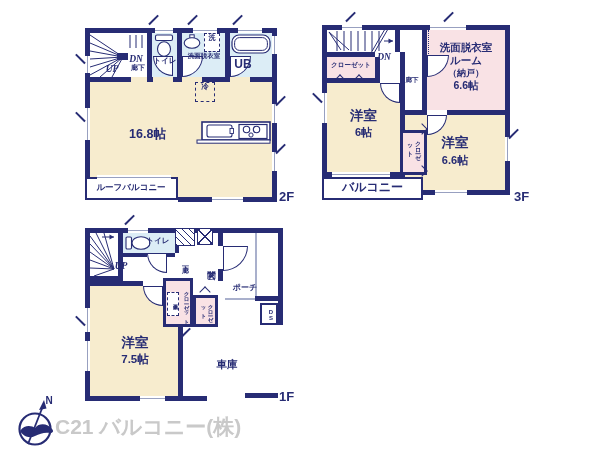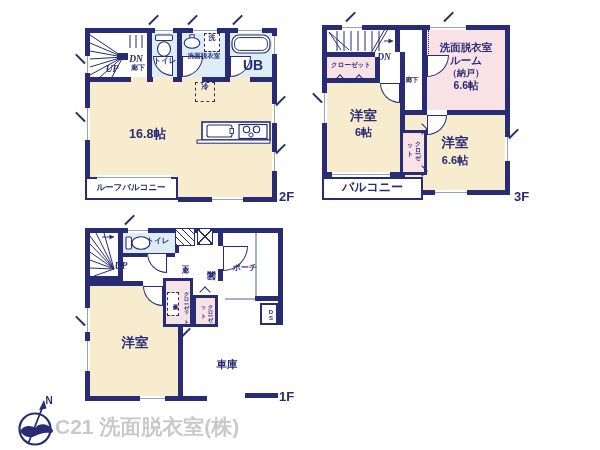--- a/index.html
+++ b/index.html
@@ -119,21 +119,21 @@
       <circle cx="51.5" cy="9.5" r="3.2" fill="none" stroke="#272c74" stroke-width="1.1"></circle>
       <circle cx="61.5" cy="9.5" r="3.2" fill="none" stroke="#272c74" stroke-width="1.1"></circle>
       <circle cx="56" cy="15" r="2.1" fill="none" stroke="#272c74" stroke-width="1"></circle>
     </svg>
 
     <div class="lbl it" style="left:14px;top:36px;width:26px;font-size:9.5px">UP</div>
     <div class="lbl it" style="left:40px;top:26px;width:22px;font-size:9.5px">DN</div>
     <div class="lbl" style="left:40px;top:36px;width:26px;font-size:7px">廊下</div>
     <div class="lbl" style="left:63px;top:29px;width:34px;font-size:7.5px">トイレ</div>
     <div class="lbl" style="left:95px;top:24px;width:48px;font-size:6.5px">洗面脱衣室</div>
-    <div class="lbl" style="left:154px;top:30px;width:28px;font-size:14px">UB</div>
+    <div class="lbl" style="left:144px;top:30px;width:28px;font-size:12px">UB</div>
     <div class="lbl" style="left:25px;top:99px;width:75px;font-size:12.5px">16.8帖</div>
     <div class="lbl" style="left:2px;top:155px;width:88px;font-size:8.5px">ルーフバルコニー</div>
 
     <div class="tick tm45" style="left:62px;top:-9px"></div>
     <div class="tick tm45" style="left:101px;top:-9px"></div>
     <div class="tick tm45" style="left:146px;top:-9px"></div>
     <div class="tick t45" style="left:-11px;top:30px"></div>
     <div class="tick t45" style="left:-11px;top:88px"></div>
     <div class="tick tm45" style="left:189px;top:72px"></div>
     <div class="tick tm45" style="left:189px;top:120px"></div>
@@ -279,39 +279,40 @@
 
     <div class="dash" style="left:82px;top:64px;width:12px;height:24px"></div>
     <div class="lbl vt" style="left:83px;top:66px;width:10px;height:13px;font-size:4.5px;line-height:5.5px;font-weight:bold">床下収納</div>
 
     <div class="chev" style="left:116px;top:60px"></div>
 
     <div class="lbl it" style="left:24px;top:33px;width:24px;font-size:9.5px">UP</div>
     <div class="lbl" style="left:54px;top:9px;width:38px;font-size:7.5px">トイレ</div>
     <div class="lbl vt" style="left:94px;top:22px;width:10px;height:20px;font-size:7px">廊下</div>
     <div class="lbl vt" style="left:119px;top:24px;width:12px;height:24px;font-size:8.5px">玄関</div>
-    <div class="lbl" style="left:142px;top:36px;width:36px;font-size:8px">ポーチ</div>
+    <div class="lbl" style="left:142px;top:56px;width:36px;font-size:8px">ポーチ</div>
     <div class="lbl vt" style="left:96px;top:55px;width:9px;height:42px;font-size:5.5px;letter-spacing:0.5px">クローゼット</div>
     <div class="lbl vt" style="left:112px;top:71px;width:17px;height:20px;font-size:5.5px;line-height:7px">クローゼット</div>
     <div class="lbl vt" style="left:179px;top:78px;width:10px;height:17px;font-size:6px">DS</div>
     <div class="lbl" style="left:6px;top:107px;width:88px;font-size:13.5px">洋室</div>
+    <div class="lbl" style="left:6px;top:125px;width:88px;font-size:11.5px">7.5帖</div>
     <div class="lbl" style="left:118px;top:131px;width:48px;font-size:10.5px">車庫</div>
 
     <div class="tick tm45" style="left:38px;top:-9px"></div>
     <div class="tick t45" style="left:-11px;top:92px"></div>
     <div class="tick tm45" style="left:94px;top:104px"></div>
   </div>
 
   <div class="pagelbl" style="left:279px;top:189px">2F</div>
   <div class="pagelbl" style="left:514px;top:189px">3F</div>
   <div class="pagelbl" style="left:279px;top:389px">1F</div>
 
   <svg style="left:12px;top:392px" width="64" height="60" viewBox="0 0 64 60">
     <circle cx="23" cy="37" r="15.5" fill="none" stroke="#272c74" stroke-width="2.2"></circle>
     <path d="M8,39 C13,32 20,34 23,36 C28,30 36,32 40,37 C42,39 41,41 38,41 C32,40 28,42 23,44 C17,47 11,44 8,39 Z" fill="#272c74"></path>
     <line x1="16" y1="52" x2="31" y2="14" stroke="#272c74" stroke-width="1.8"></line>
     <polygon points="32,8 27,18 34.5,16.5" fill="#272c74"></polygon>
   </svg>
   <div class="lbl" style="left:42px;top:395px;width:14px;font-size:10px">N</div>
 
-  <div style="position:absolute;left:55px;top:413px;font-size:21px;font-weight:bold;color:#c9c9c9;white-space:nowrap">C21 洗面脱衣室(株)</div>
+  <div style="position:absolute;left:55px;top:413px;font-size:21px;font-weight:bold;color:#c9c9c9;white-space:nowrap">C21 バルコニー(株)</div>
 
 </div>
 
 </body></html>

